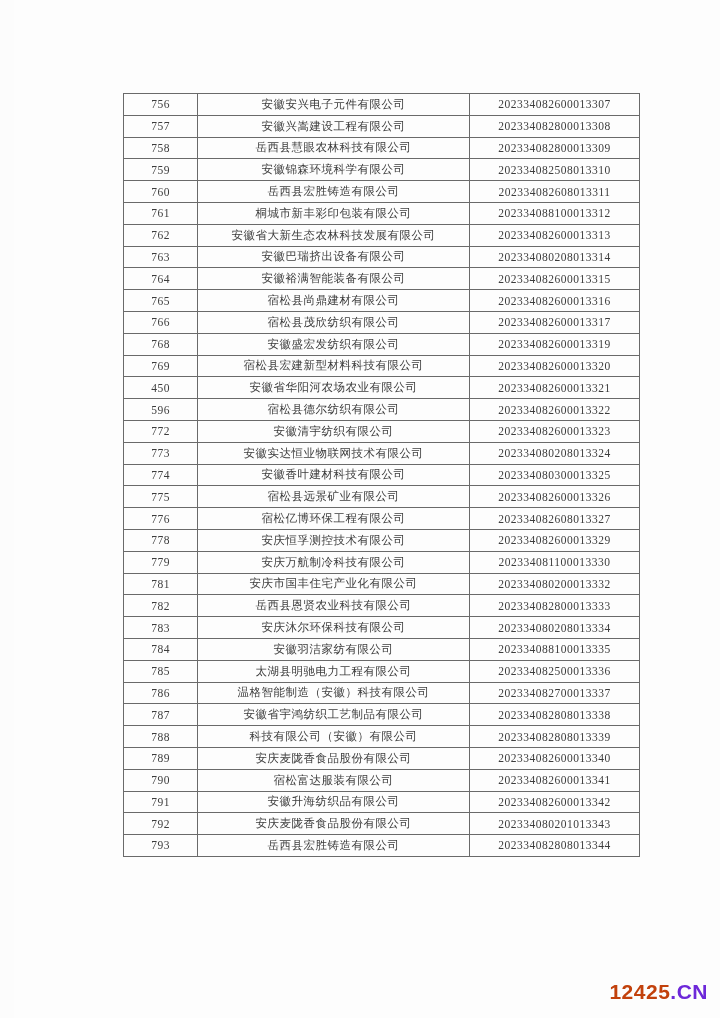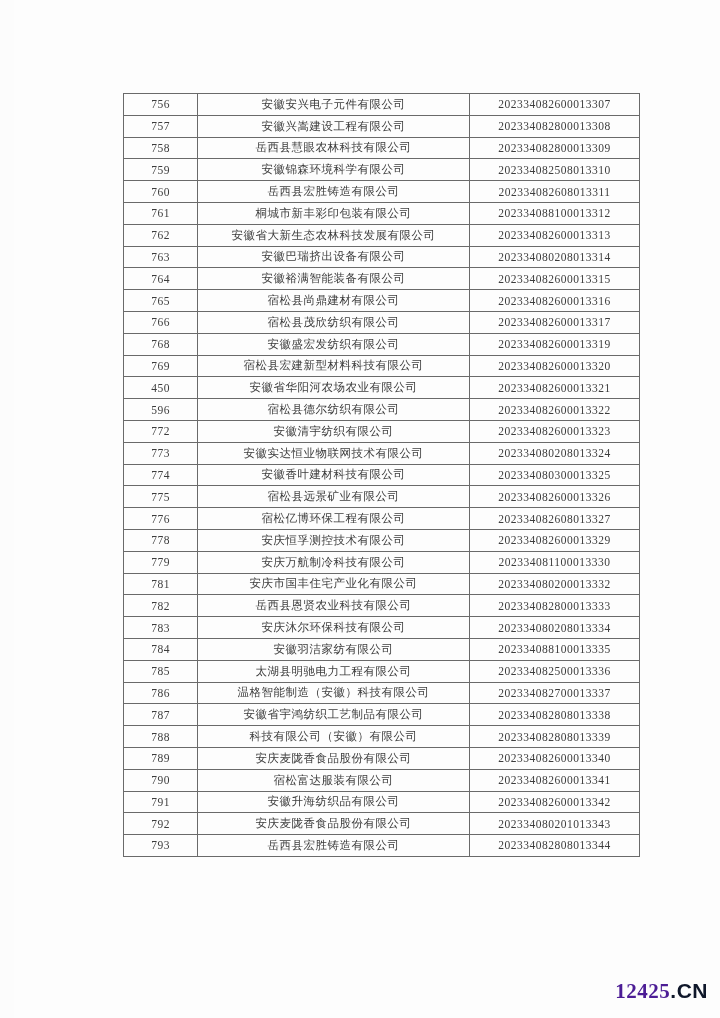--- a/index.html
+++ b/index.html
@@ -47,22 +47,22 @@
   .site-logo {
     position: absolute;
     right: 12px;
     bottom: 14px;
     font-family: "Liberation Sans", sans-serif;
     font-weight: bold;
     font-size: 21px;
     letter-spacing: 0.5px;
     user-select: none;
   }
-  .site-logo .logo-num { color: #4c1d95; font-family: Liberation Serif, serif; }
-  .site-logo .logo-cn { color: #0f172a; }
+  .site-logo .logo-num { color: #c2410c; }
+  .site-logo .logo-cn { color: #6d28d9; }
 </style>
 </head>
 <body>
 
 <div class="scan-page">
 
   <table class="company-table">
     <colgroup>
       <col class="col-no">
       <col class="col-name">

